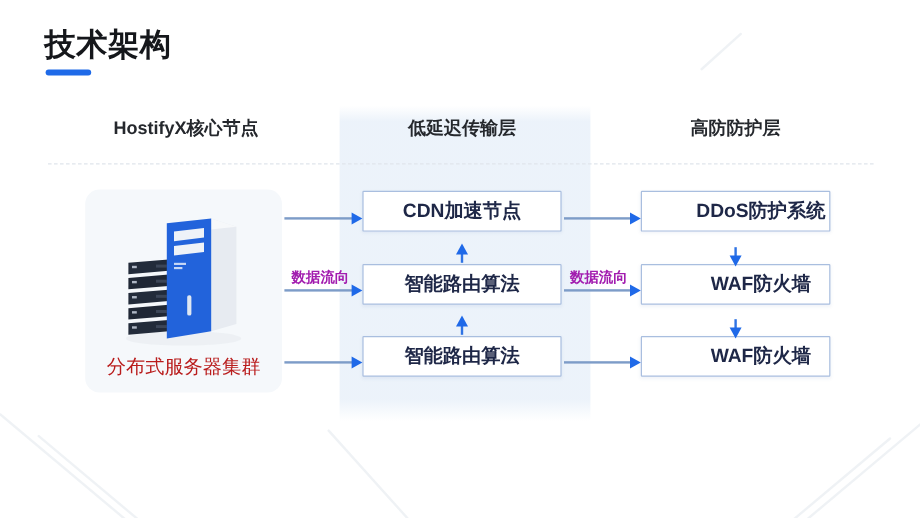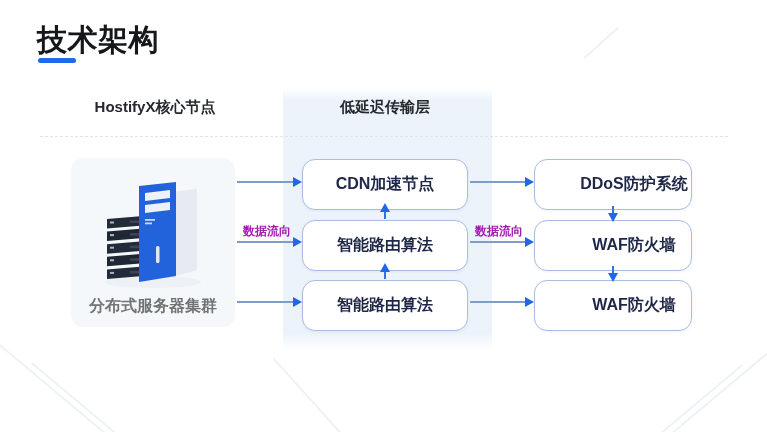--- a/index.html
+++ b/index.html
@@ -12,21 +12,21 @@
   .decor { position:absolute; height:2px; background:rgba(197,207,219,0.28); border-radius:2px; }
   .decor.d1 { width:150px; left:-18px;  top:392px; transform:rotate(40deg); }
   .decor.d2 { width:150px; left:14px;   top:410px; transform:rotate(40deg); }
   .decor.d3 { width:150px; left:645px;  top:392px; transform:rotate(-40deg); }
   .decor.d4 { width:150px; left:610px;  top:412px; transform:rotate(-40deg); }
   .decor.d5 { width:110px; left:255px;  top:398px; transform:rotate(48deg); }
   .decor.d6 { width:46px;  left:578px;  top:42px;  transform:rotate(-42deg); background:rgba(203,212,222,0.30); }
 
   .page-title {
     position:absolute; left:37px; top:20px; margin:0;
-    font-size:30px; font-weight:bold; color:#15171b; letter-spacing:0.5px;
+    font-size:26px; font-weight:bold; color:#15171b; letter-spacing:0.5px;
   }
   .title-underline {
     position:absolute; left:38px; top:58px; width:38px; height:4.5px;
     border-radius:3px; background:#1f6ae8;
   }
 
   .mid-strip {
     position:absolute; left:283px; top:88px; width:209px; height:263px;
     background:linear-gradient(180deg, rgba(235,242,250,0) 0%, rgba(235,242,250,0.95) 5%,
                rgba(235,242,250,0.95) 93%, rgba(235,242,250,0) 100%);
@@ -45,26 +45,26 @@
     border-top:1px dashed #dfe5ec;
   }
 
   .server-card {
     position:absolute; left:71px; top:158px; width:164px; height:169px;
     background:#f5f8fb; border-radius:12px;
   }
   .server-card svg { position:absolute; left:26px; top:4px; }
   .server-card .card-label {
     position:absolute; left:0; bottom:10px; width:100%; text-align:center;
-    font-size:16px; font-weight:bold; color:#737373;
+    font-size:16px; font-weight:normal; color:#b91c1c;
   }
 
   .node-box {
-    position:absolute; height:51px; box-sizing:border-box;
-    background:#ffffff; border:1.5px solid #a9bedf; border-radius:13px;
+    position:absolute; height:34px; box-sizing:border-box;
+    background:#ffffff; border:1.5px solid #a9bedf; border-radius:1px;
     display:flex; align-items:center; justify-content:center;
     font-size:16px; font-weight:bold; color:#1e2747;
     box-shadow:0 1px 3px rgba(70,100,160,0.08);
   }
   .node-box.mid   { left:302px; width:166px; }
   .node-box.right { left:534px; width:158px;padding-left:42px; }
   .row1 { top:159px; } .row2 { top:220px; } .row3 { top:280px; }
 
   .h-arrow { position:absolute; height:2px; background:#7d9cc8; }
   .h-arrow::after {
@@ -111,20 +111,21 @@
   <div class="decor d5"></div>
   <div class="decor d6"></div>
 
   <h1 class="page-title">技术架构</h1>
   <div class="title-underline"></div>
 
   <div class="mid-strip"></div>
 
   <div class="col-header core">HostifyX核心节点</div>
   <div class="col-header transport">低延迟传输层</div>
+  <div class="col-header protection">高防防护层</div>
 
   <div class="dashed-sep"></div>
 
   <div class="server-card">
     <svg width="112" height="128" viewBox="0 0 112 128">
       <ellipse cx="56" cy="120" rx="48" ry="6" fill="#e9edf2" opacity="0.75"></ellipse>
 
       <g>
         <g>
           <polygon points="10,57 46,54 52,56 16,59" fill="#f1f4f8"></polygon>

